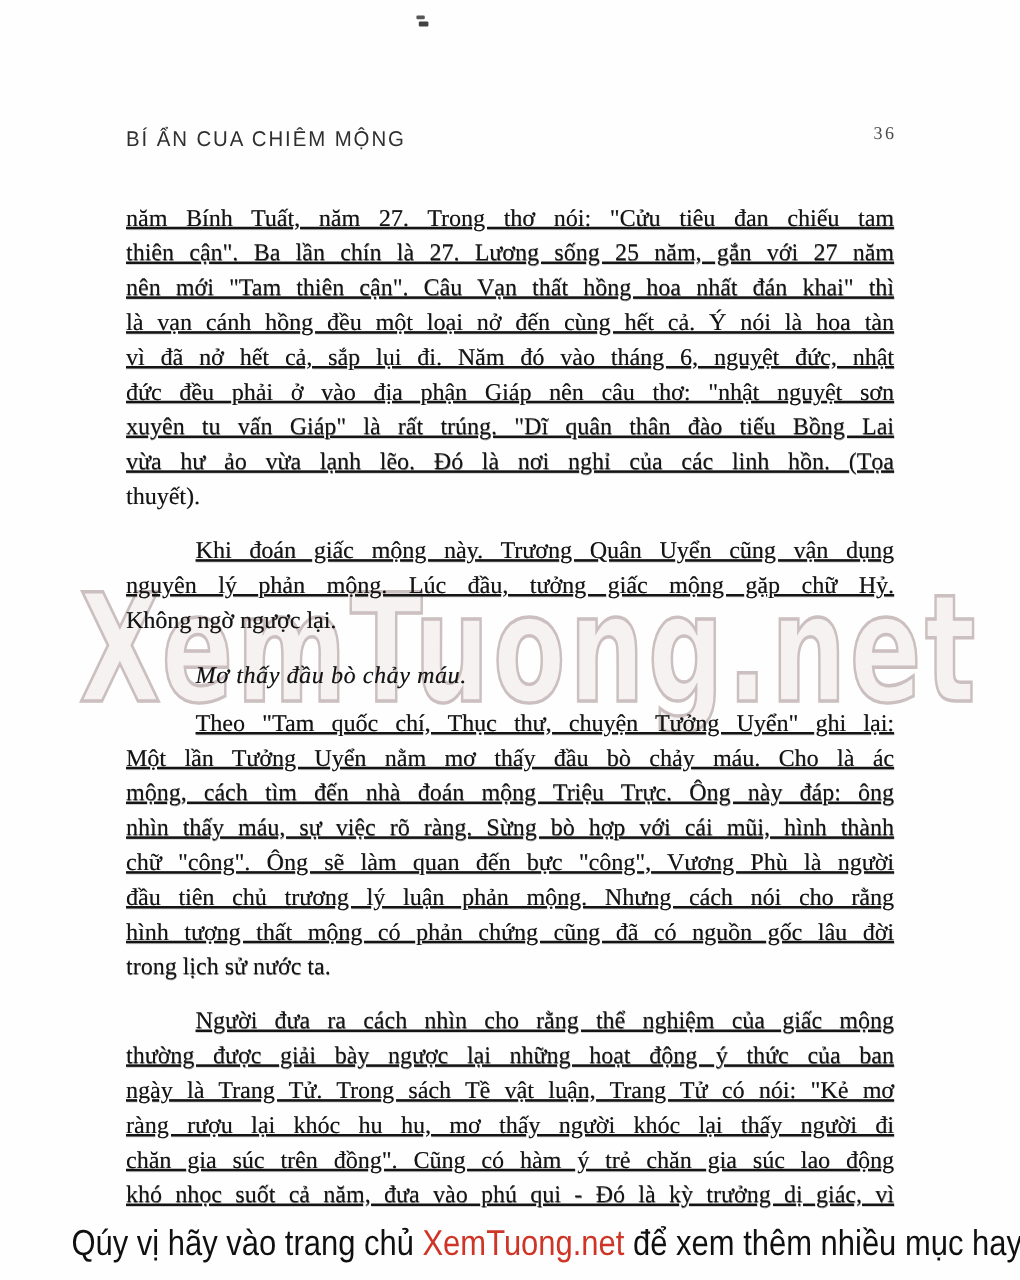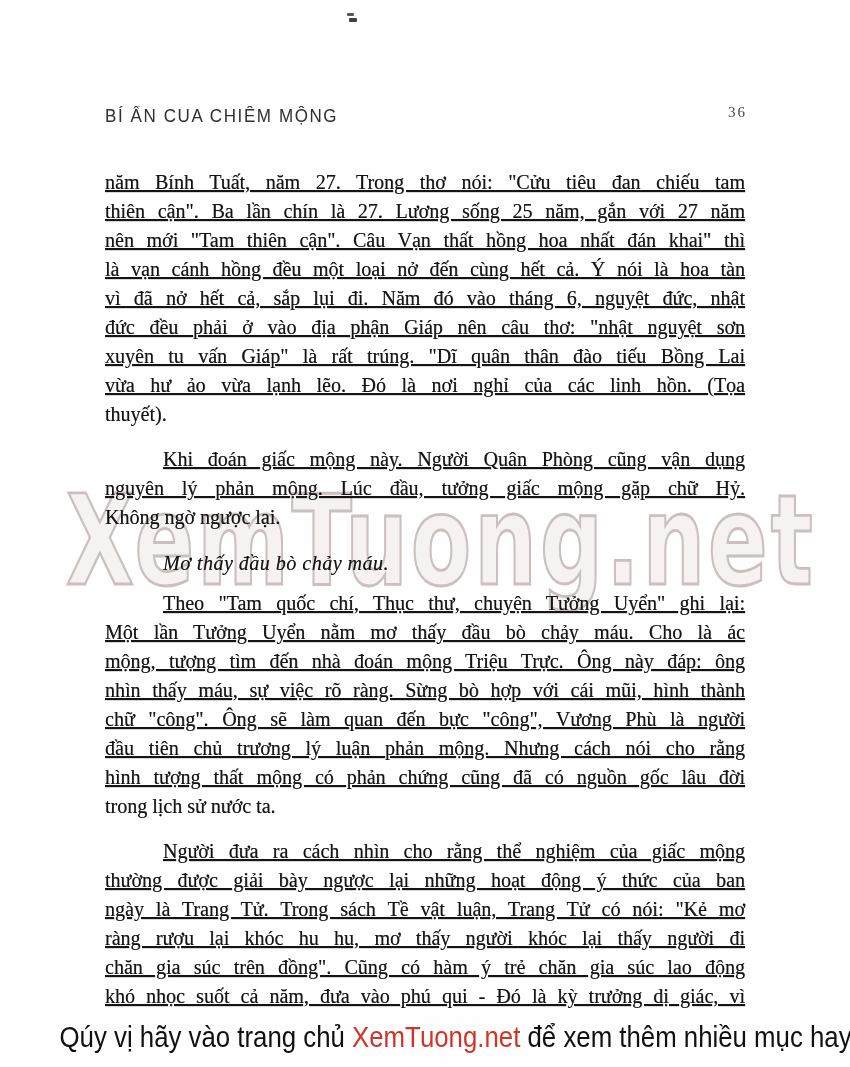--- a/index.html
+++ b/index.html
@@ -88,31 +88,31 @@
         <div class="line j">thiên cận". Ba lần chín là 27. Lương sống 25 năm, gắn với 27 năm</div>
         <div class="line j">nên mới "Tam thiên cận". Câu Vạn thất hồng hoa nhất đán khai" thì</div>
         <div class="line j">là vạn cánh hồng đều một loại nở đến cùng hết cả. Ý nói là hoa tàn</div>
         <div class="line j">vì đã nở hết cả, sắp lụi đi. Năm đó vào tháng 6, nguyệt đức, nhật</div>
         <div class="line j">đức đều phải ở vào địa phận Giáp nên câu thơ: "nhật nguyệt sơn</div>
         <div class="line j">xuyên tu vấn Giáp" là rất trúng. "Dĩ quân thân đào tiếu Bồng Lai</div>
         <div class="line j">vừa hư ảo vừa lạnh lẽo. Đó là nơi nghỉ của các linh hồn. (Tọa</div>
         <div class="line">thuyết).</div>
       </div>
       <div class="para">
-        <div class="line j indent">Khi đoán giấc mộng này. Người Quân Phòng cũng vận dụng</div>
+        <div class="line j indent">Khi đoán giấc mộng này. Trương Quân Uyển cũng vận dụng</div>
         <div class="line j">nguyên lý phản mộng. Lúc đầu, tưởng giấc mộng gặp chữ Hỷ.</div>
         <div class="line">Không ngờ ngược lại.</div>
       </div>
       <div class="para heading">
         <div class="line indent">Mơ thấy đầu bò chảy máu.</div>
       </div>
       <div class="para">
         <div class="line j indent">Theo "Tam quốc chí, Thục thư, chuyện Tưởng Uyển" ghi lại:</div>
         <div class="line j">Một lần Tưởng Uyển nằm mơ thấy đầu bò chảy máu. Cho là ác</div>
-        <div class="line j">mộng, tượng tìm đến nhà đoán mộng Triệu Trực. Ông này đáp: ông</div>
+        <div class="line j">mộng, cách tìm đến nhà đoán mộng Triệu Trực. Ông này đáp: ông</div>
         <div class="line j">nhìn thấy máu, sự việc rõ ràng. Sừng bò hợp với cái mũi, hình thành</div>
         <div class="line j">chữ "công". Ông sẽ làm quan đến bực "công", Vương Phù là người</div>
         <div class="line j">đầu tiên chủ trương lý luận phản mộng. Nhưng cách nói cho rằng</div>
         <div class="line j">hình tượng thất mộng có phản chứng cũng đã có nguồn gốc lâu đời</div>
         <div class="line">trong lịch sử nước ta.</div>
       </div>
       <div class="para">
         <div class="line j indent">Người đưa ra cách nhìn cho rằng thể nghiệm của giấc mộng</div>
         <div class="line j">thường được giải bày ngược lại những hoạt động ý thức của ban</div>
         <div class="line j">ngày là Trang Tử. Trong sách Tề vật luận, Trang Tử có nói: "Kẻ mơ</div>

